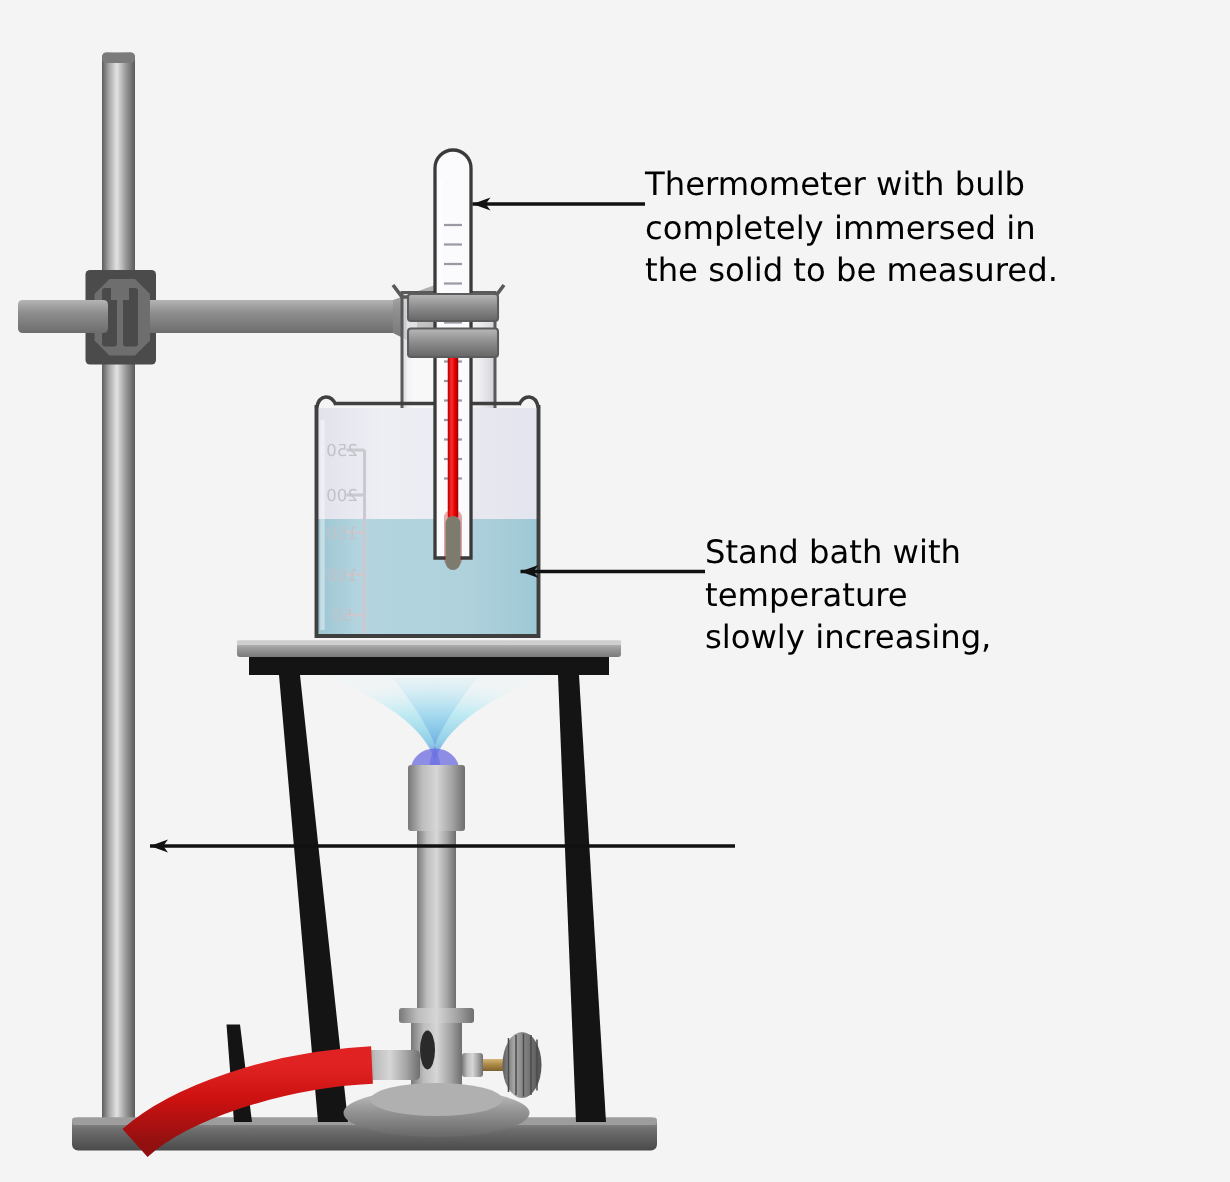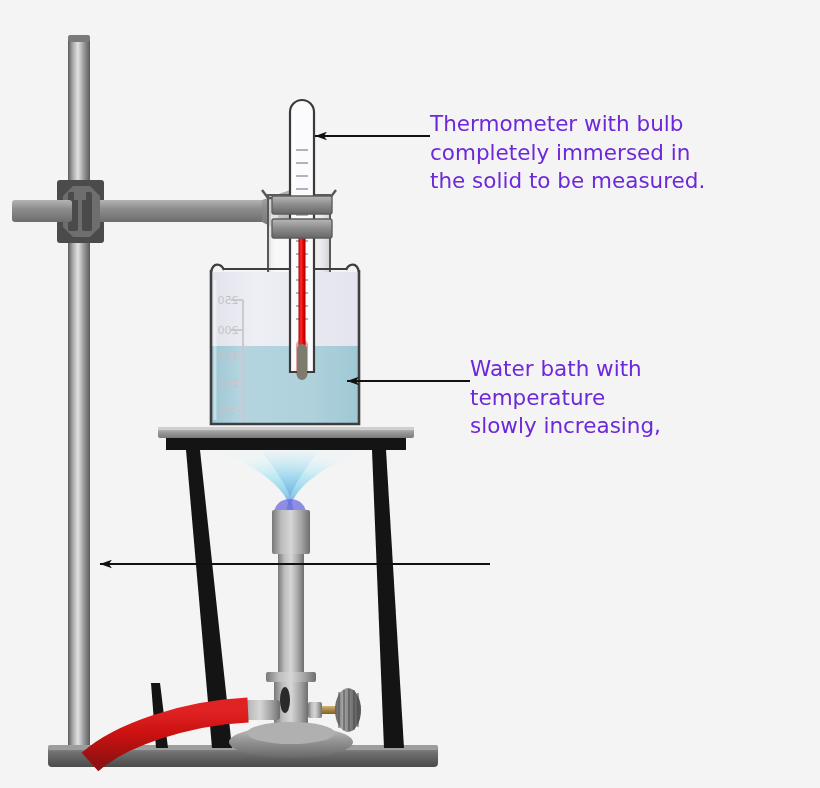--- a/index.html
+++ b/index.html
@@ -18,21 +18,21 @@
   #apparatus {
     position: absolute;
     left: 0;
     top: 0;
   }
   .annotation {
     position: absolute;
     font-family: "DejaVu Sans", sans-serif;
     font-size: 21.5px;
     line-height: 28.5px;
-    color: #6d28d9;
+    color: #000000;
     white-space: pre-line;
   }
   #ann-thermometer { left: 430px; top: 110px; }
   #ann-waterbath   { left: 470px; top: 355px; }
   #ann-stand       { left: 490px; top: 538px; }
 </style>
 </head>
 <body>
 
 <div id="stage">
@@ -279,18 +279,18 @@
       <line x1="430" y1="136" x2="315" y2="136" marker-end="url(#arrowhead)"></line>
       <line x1="470" y1="381" x2="347" y2="381" marker-end="url(#arrowhead)"></line>
       <line x1="490" y1="564" x2="100" y2="564" marker-end="url(#arrowhead)"></line>
     </g>
   </svg>
 
   <div class="annotation" id="ann-thermometer">Thermometer with bulb
 completely immersed in
 the solid to be measured.</div>
 
-  <div class="annotation" id="ann-waterbath">Water bath with
+  <div class="annotation" id="ann-waterbath">Stand bath with
 temperature
 slowly increasing,</div>
 
 
 </div>
 
 </body></html>

